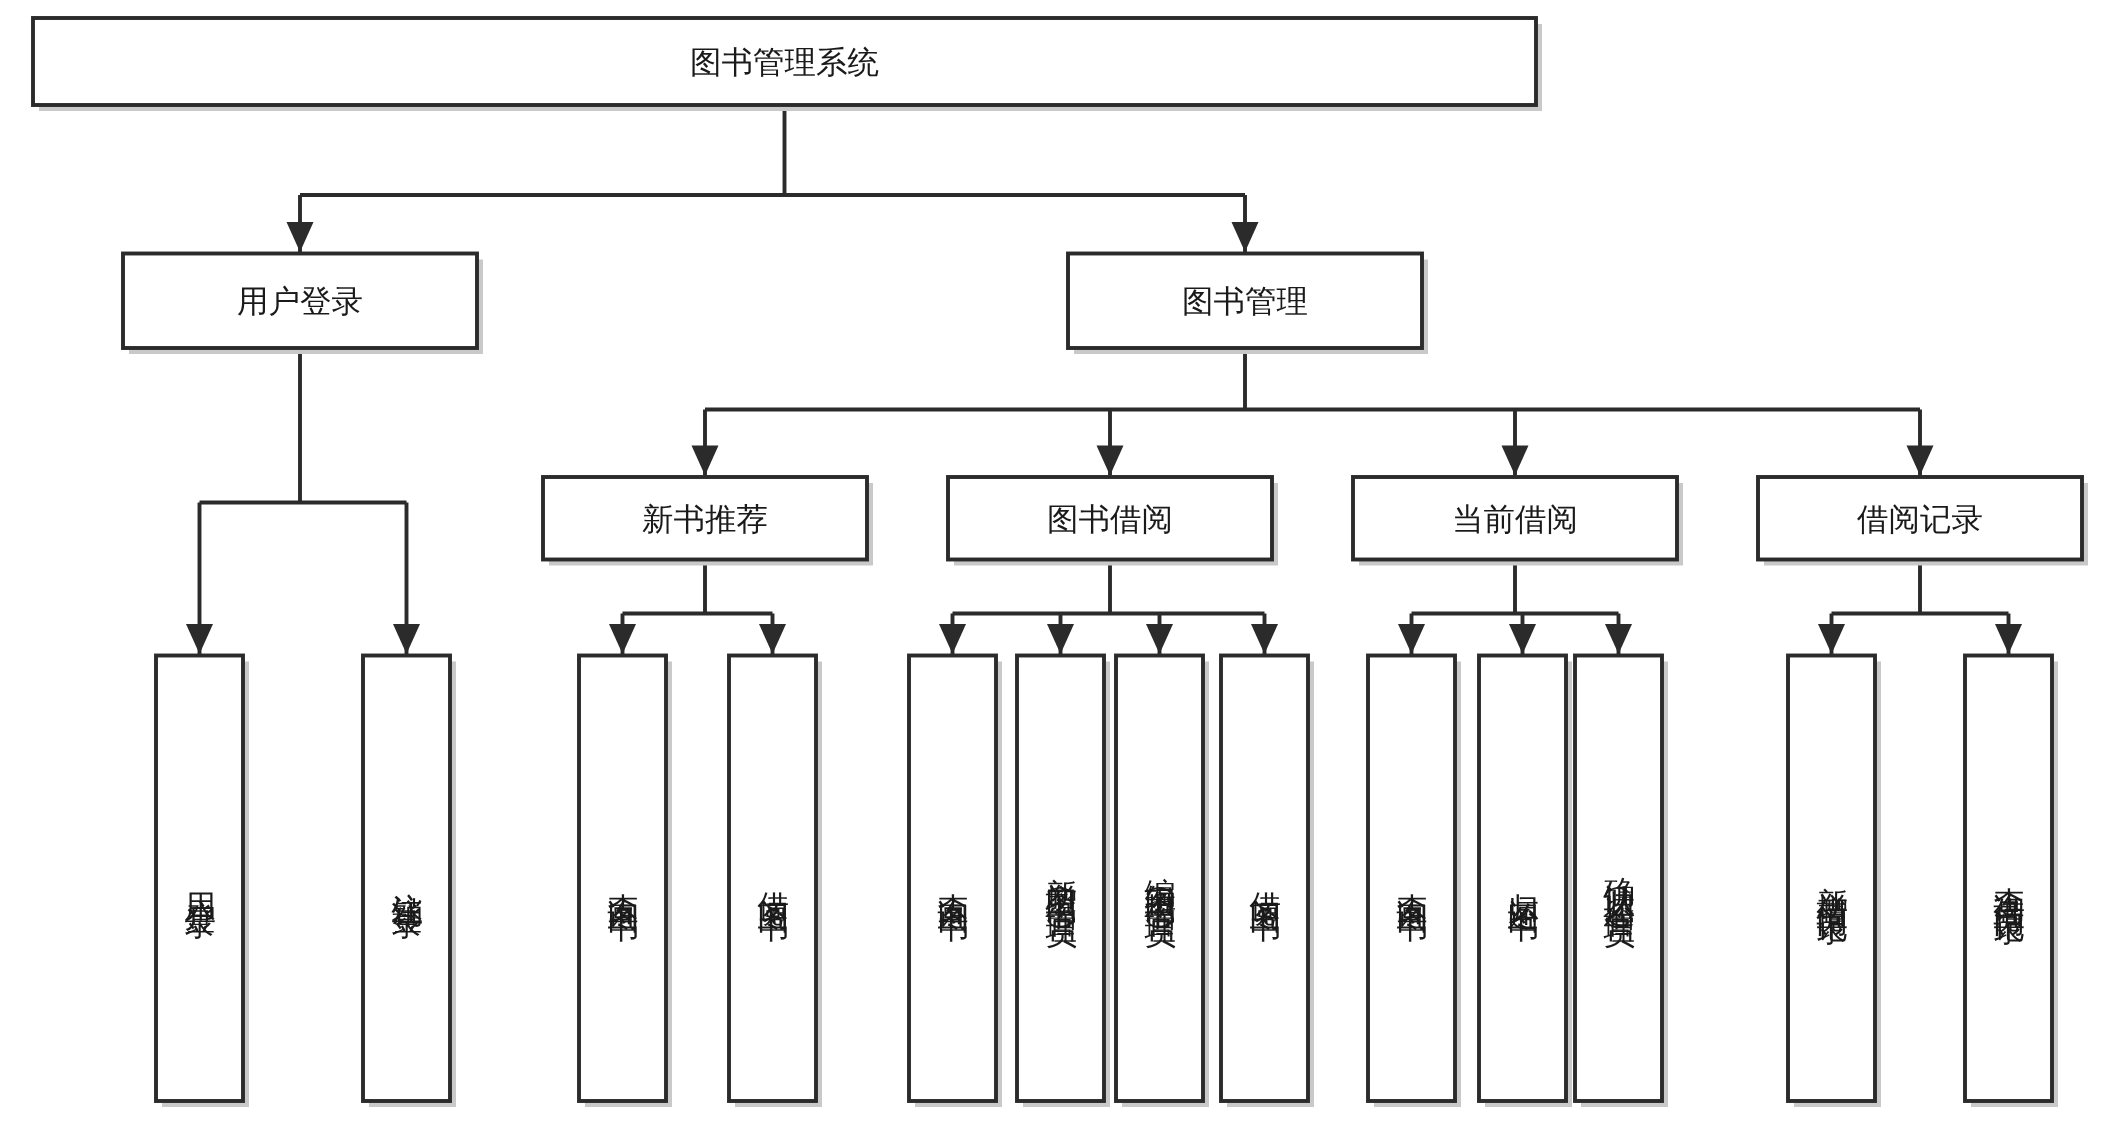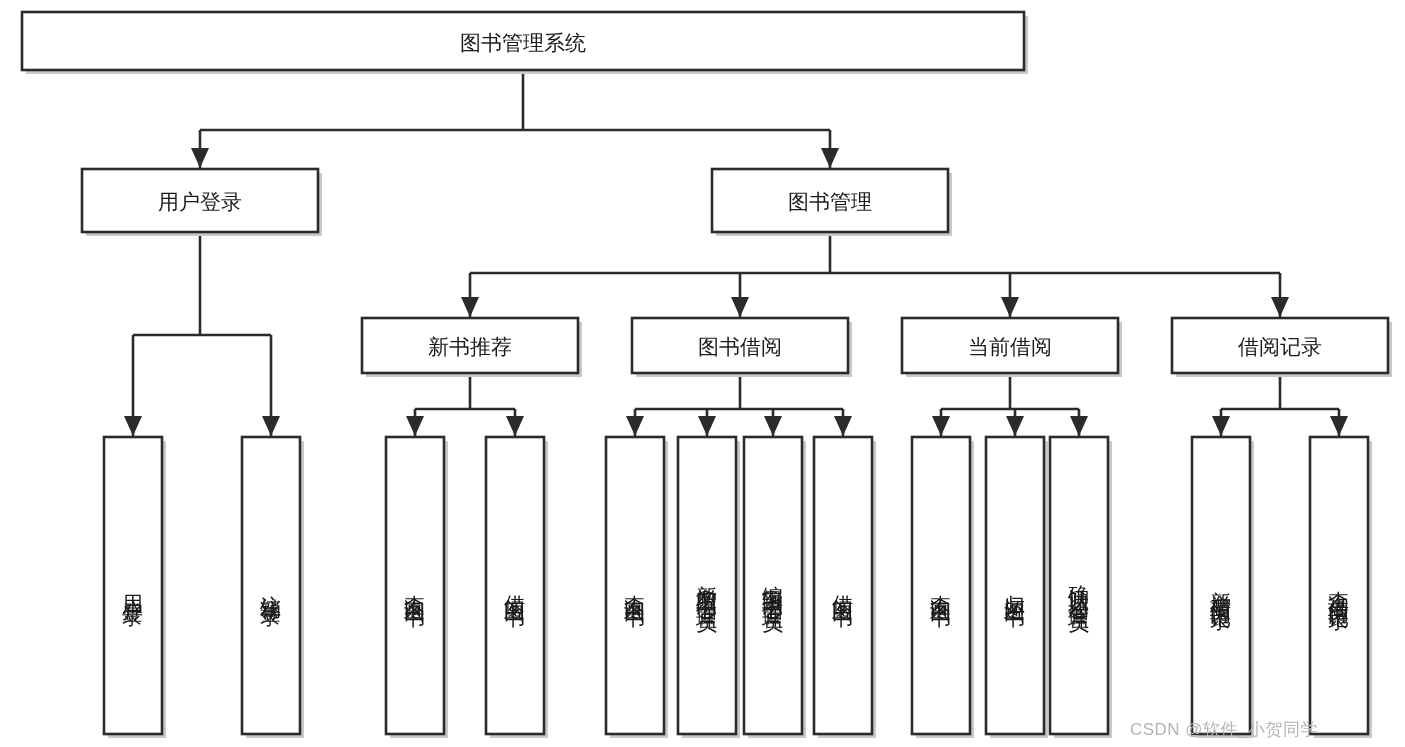--- a/index.html
+++ b/index.html
@@ -241,14 +241,13 @@
       <div class="node-label-vertical" style="left: 678px; top: 437px; width: 58px; height: 297px;">新增图书（管理员）</div>
       <div class="node-label-vertical" style="left: 744px; top: 437px; width: 58px; height: 297px;">编辑图书（管理员）</div>
       <div class="node-label-vertical" style="left: 814px; top: 437px; width: 58px; height: 297px;">借阅图书</div>
       <div class="node-label-vertical" style="left: 912px; top: 437px; width: 58px; height: 297px;">查询图书</div>
       <div class="node-label-vertical" style="left: 986px; top: 437px; width: 58px; height: 297px;">归还图书</div>
       <div class="node-label-vertical" style="left: 1050px; top: 437px; width: 58px; height: 297px;">确认归还（管理员）</div>
       <div class="node-label-vertical" style="left: 1192px; top: 437px; width: 58px; height: 297px;">新增借阅记录</div>
       <div class="node-label-vertical" style="left: 1310px; top: 437px; width: 58px; height: 297px;">查询借阅记录</div>
     </div>
 
-  <div class="watermark">CSDN @软件_小贺同学</div>
 </div>
 
 </body></html>

